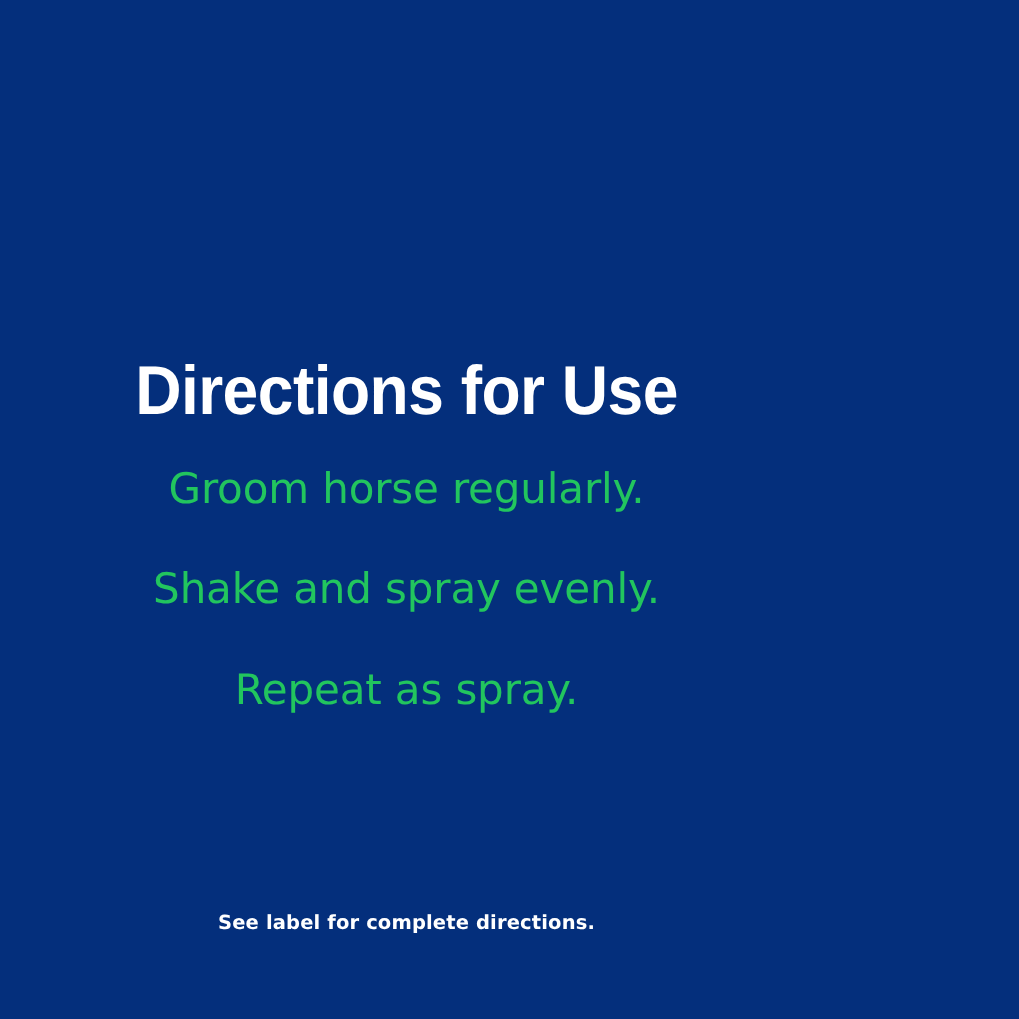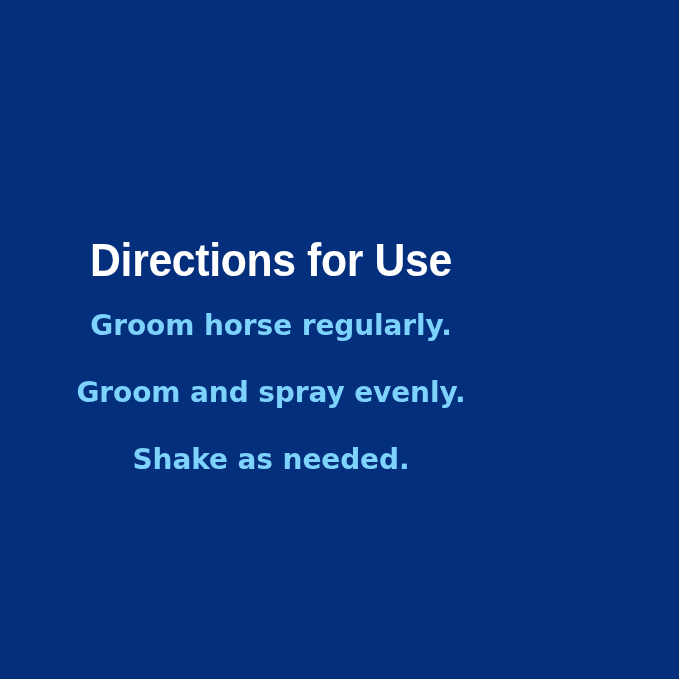--- a/index.html
+++ b/index.html
@@ -45,24 +45,24 @@
   
   .instructions {
     position: absolute;
     left: 0;
     right: 0;
     top: 292px;
     text-align: center;
   }
 
   .instruction-line {
-    color: #7dd3fc;
+    color: #22c55e;
     font-family: "DejaVu Sans", "Liberation Sans", sans-serif;
     font-size: 28px;
-    font-weight: 700;
+    font-weight: 400;
     line-height: 1.0;
     letter-spacing: -0.1px;
     height: 67px;
     display: flex;
     align-items: center;
     justify-content: center;
     white-space: nowrap;
   }
 
   
@@ -83,18 +83,19 @@
 </style>
 </head>
 <body>
 
 <div class="panel">
 
   <h1 class="heading">Directions for Use</h1>
 
   <div class="instructions">
     <div class="instruction-line">Groom horse regularly.</div>
-    <div class="instruction-line">Groom and spray evenly.</div>
-    <div class="instruction-line">Shake as needed.</div>
+    <div class="instruction-line">Shake and spray evenly.</div>
+    <div class="instruction-line">Repeat as spray.</div>
   </div>
 
+  <div class="footer-note">See label for complete directions.</div>
 
 </div>
 
 </body></html>

